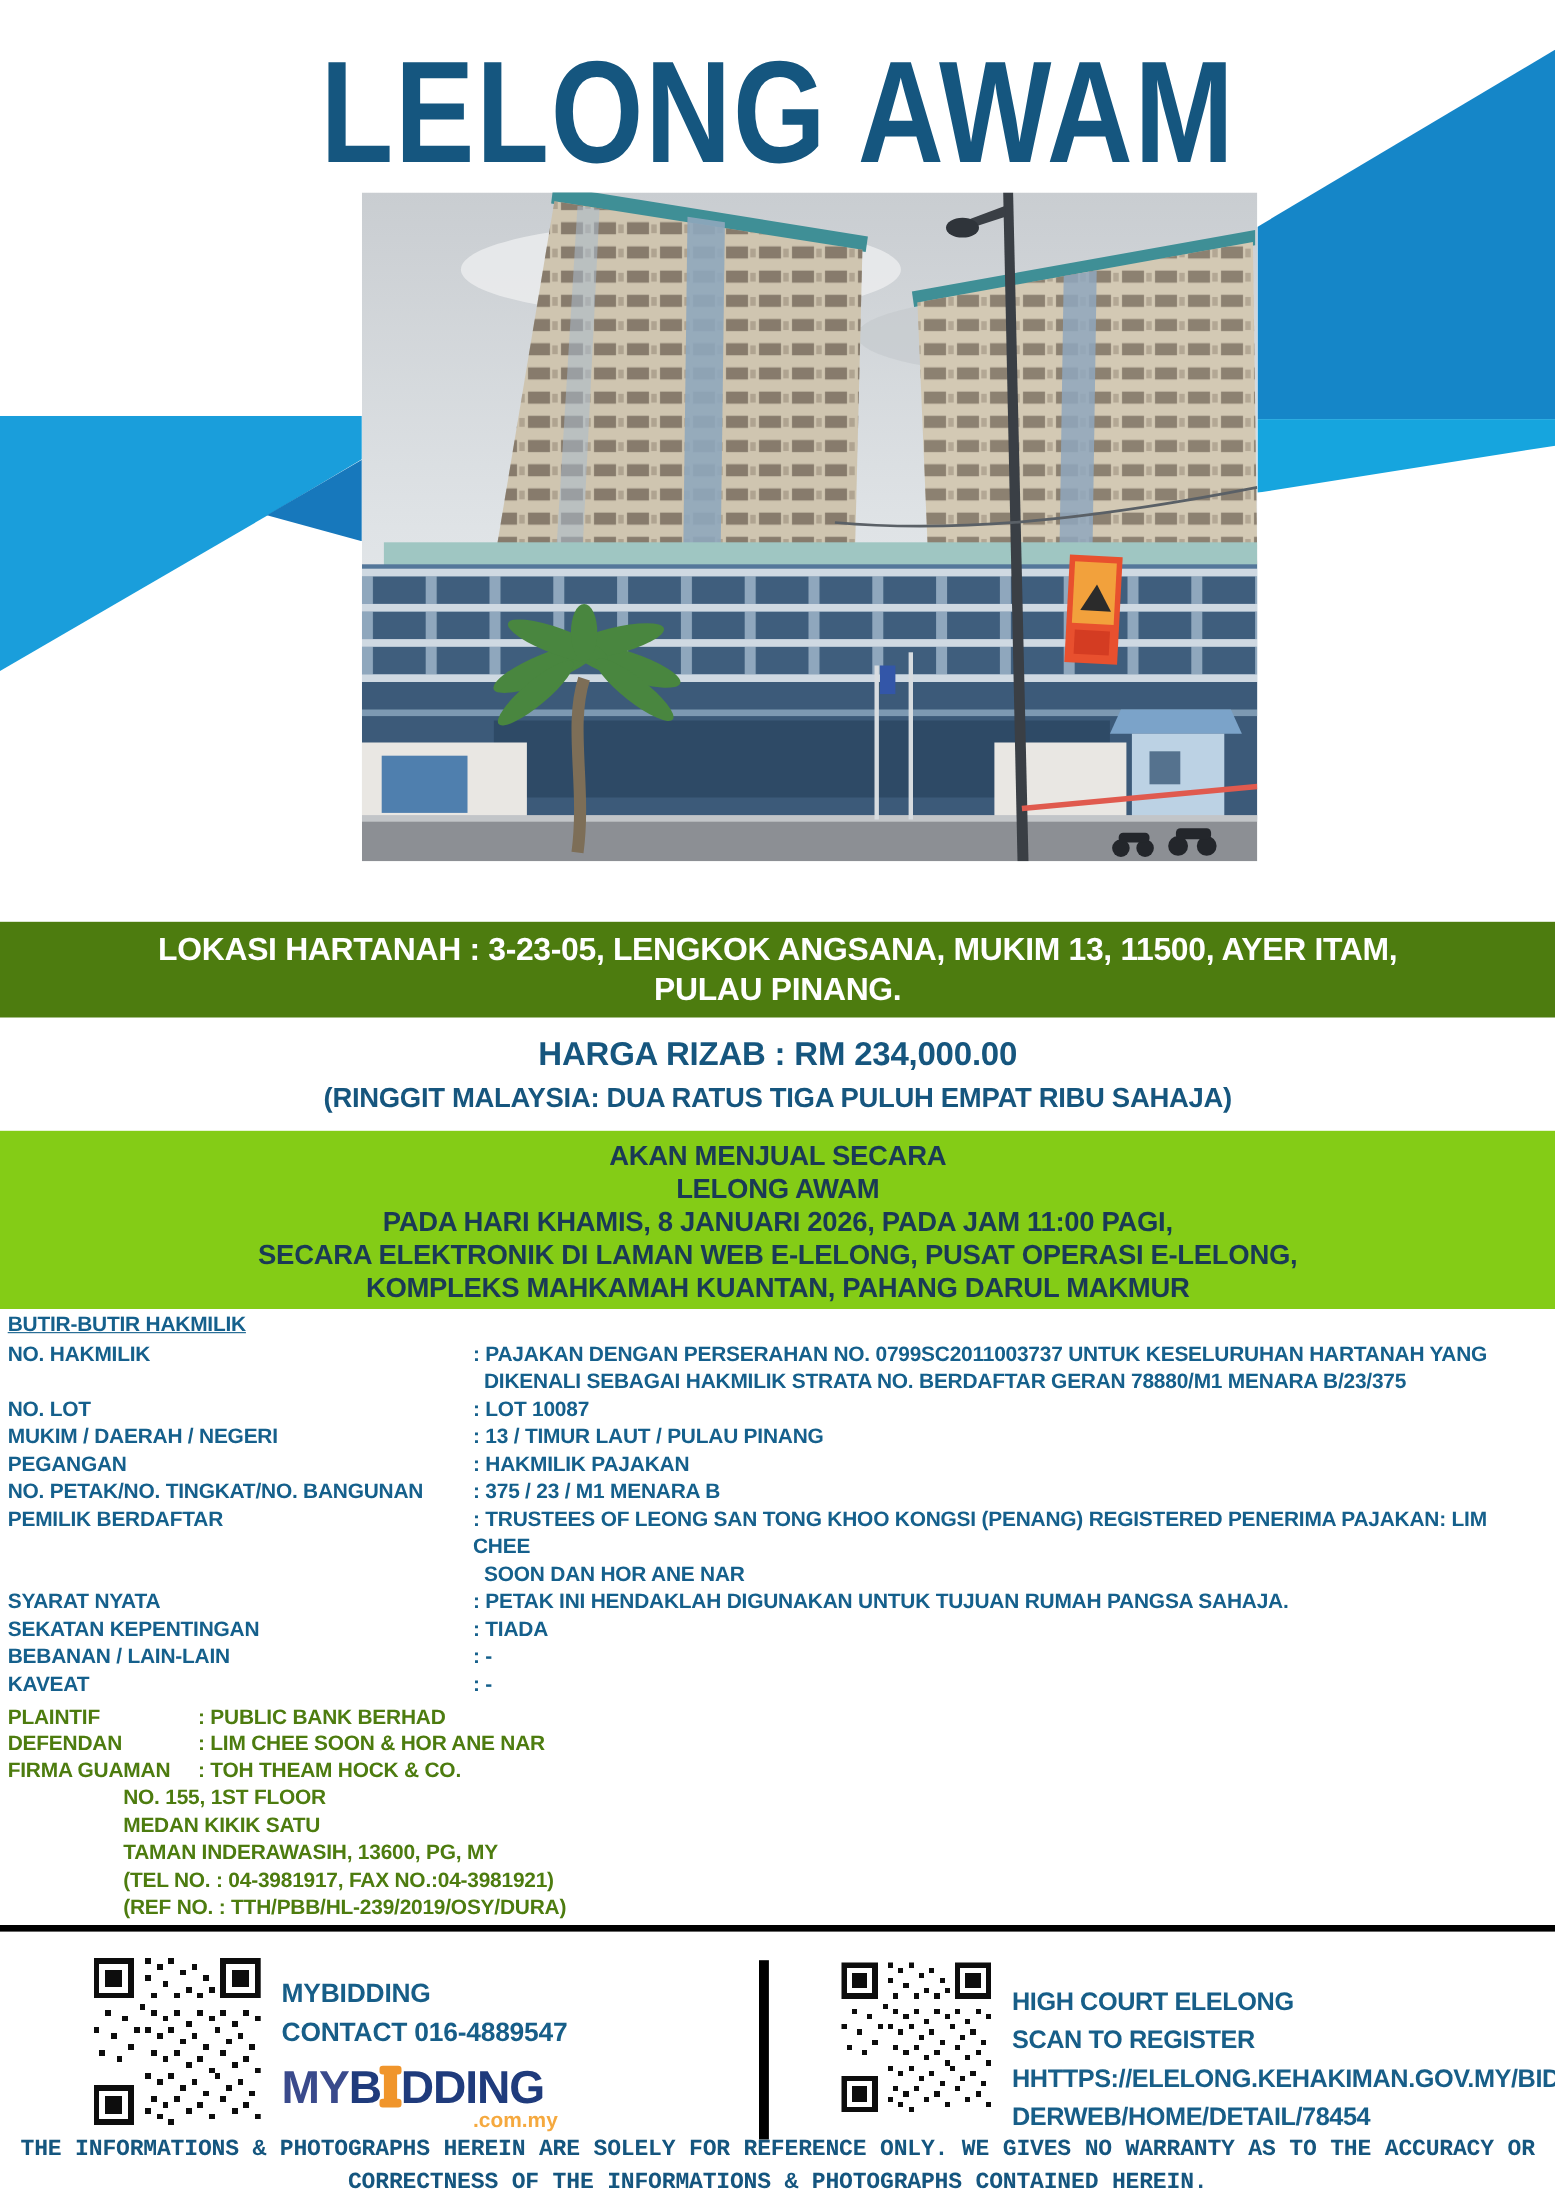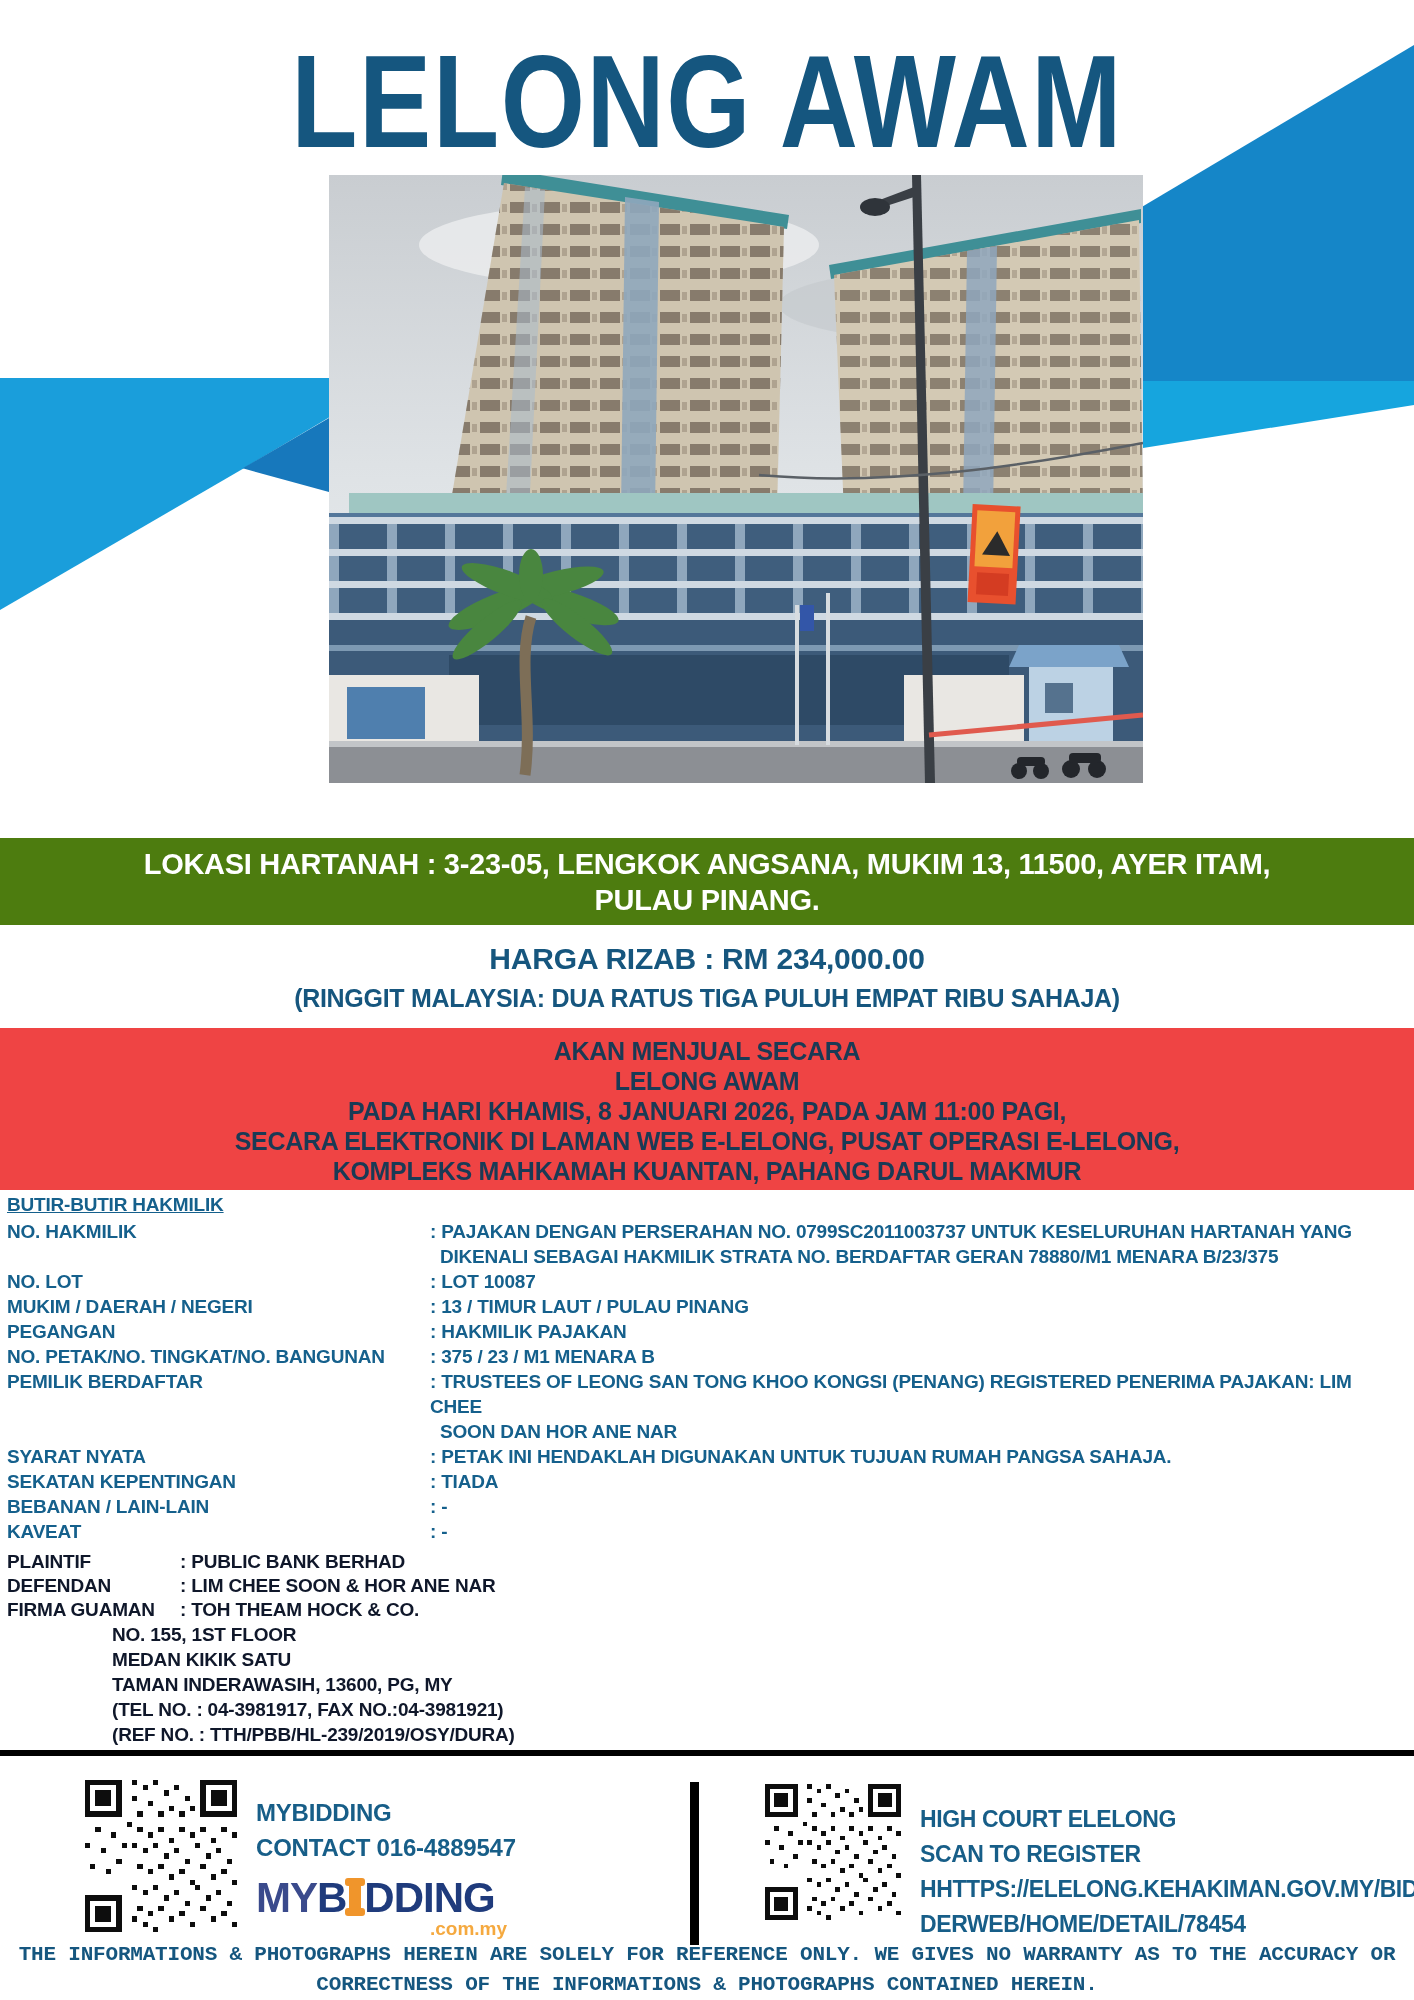--- a/index.html
+++ b/index.html
@@ -27,33 +27,33 @@
 
   .loc-banner { position:absolute; left:0; top:838px; width:1414px; height:87px; background:#4d7c0f;
     color:#ffffff; text-align:center; font-weight:bold; font-size:29px; line-height:36px; padding-top:8px;
     letter-spacing:-0.3px; }
 
   .harga { position:absolute; left:0; top:942px; width:1414px; text-align:center; color:#16567E;
     font-weight:bold; font-size:30px; letter-spacing:-0.2px; }
   .ringgit { position:absolute; left:0; top:984px; width:1414px; text-align:center; color:#16567E;
     font-weight:bold; font-size:25px; letter-spacing:-0.3px; }
 
-  .gray-box { position:absolute; left:0; top:1028px; width:1414px; height:162px; background:#ef4444;
+  .gray-box { position:absolute; left:0; top:1028px; width:1414px; height:162px; background:#84cc16;
     color:#1A3A55; text-align:center; font-weight:bold; font-size:25px; line-height:30px; padding-top:8px;
     letter-spacing:-0.3px; }
 
   .details { position:absolute; left:7px; top:1192px; width:1400px; color:#15608C; font-weight:bold;
     font-size:19px; line-height:25px; letter-spacing:-0.2px; }
   .details-heading { text-decoration:underline; margin-bottom:2px; }
   .drow { display:flex; }
   .dlabel { width:423px; flex:none; }
   .dvalue { flex:1; }
   .dvalue2 { padding-left:10px; }
 
-  .parties { position:absolute; left:7px; top:1550px; width:1400px; color:#0f172a; font-weight:bold;
+  .parties { position:absolute; left:7px; top:1550px; width:1400px; color:#4d7c0f; font-weight:bold;
     font-size:19px; line-height:24px; letter-spacing:-0.2px; }
   .prow { display:flex; }
   .plabel { width:173px; flex:none; }
   .addr { margin-left:105px; }
   .addr div { line-height:25px; }
 
   .black-rule { position:absolute; left:0; top:1750px; width:1414px; height:6px; background:#000; }
 
   .qr-img { position:absolute; background:#fff; }
   .qr-left { left:85px; top:1780px; width:152px; height:152px; }

